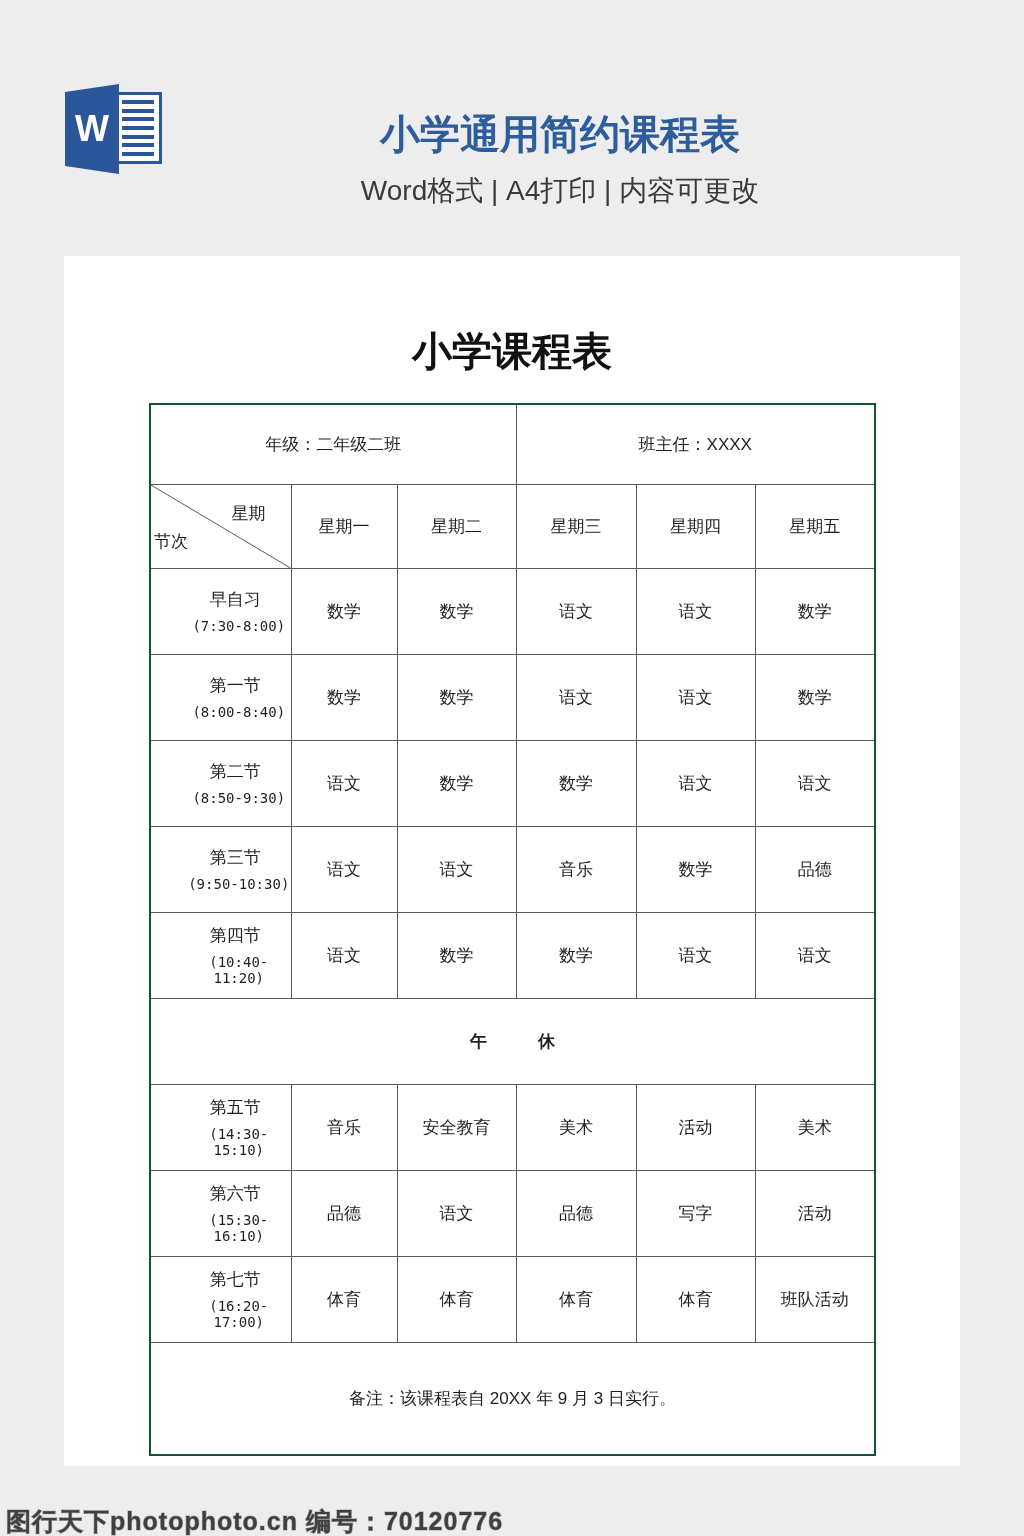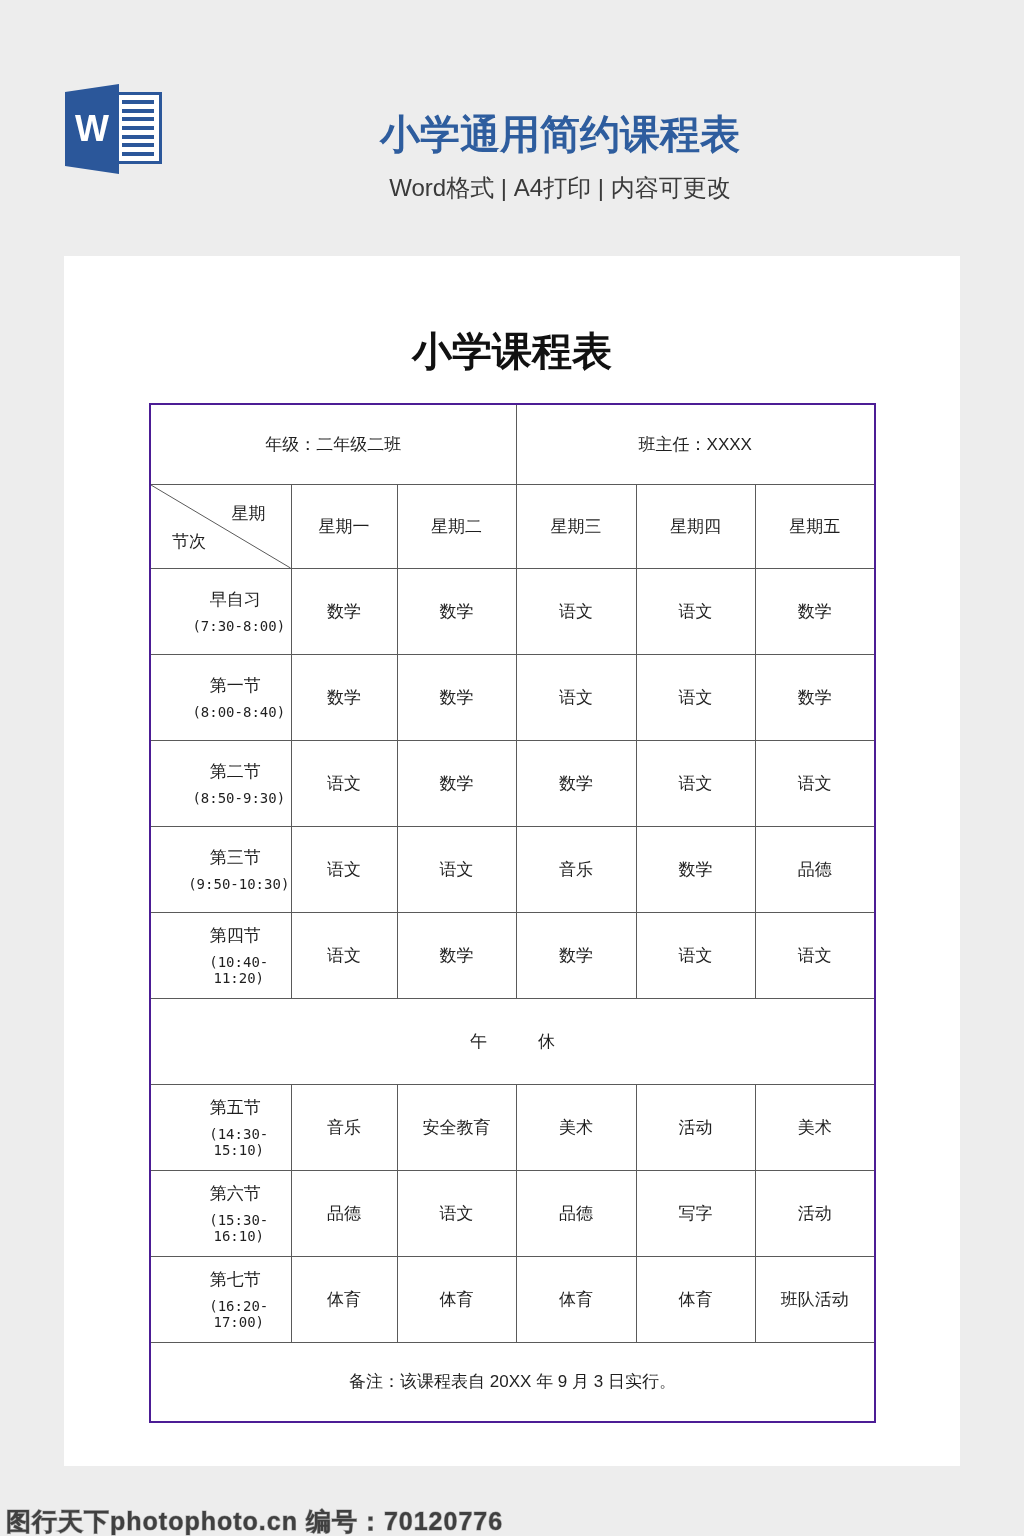--- a/index.html
+++ b/index.html
@@ -29,63 +29,63 @@
     clip-path:polygon(0 9%, 100% 0, 100% 100%, 0 91%);
     display:flex; align-items:center; justify-content:center;
   }
   .icon-slab span { color:#fff; font-weight:bold; font-size:36px; line-height:1; }
 
   .header-text { position:absolute; left:160px; width:800px; top:0; text-align:center;margin-top:20px; }
   .header-title {
     margin-top:92px; font-size:40px; line-height:1.1;
     font-weight:bold; color:#2e5d9e;
   }
-  .header-sub { margin-top:16px; font-size:24px; color:#3a3a3a; }
+  .header-sub { margin-top:16px; font-size:28px; color:#3a3a3a; }
 
   
   .page {
     position:absolute; left:64px; top:256px; width:896px; height:1210px;
     background:#ffffff;
   }
   .doc-title {
     margin-top:72px; text-align:center;
     font-size:40px; line-height:1.15; font-weight:bold; color:#111;
   }
 
   table.timetable {
     margin:29px 0 8px 85px;
     width:725px;
     border-collapse:collapse; table-layout:fixed;
-    border:2px solid #4c1d95;
+    border:2px solid #14532d;
   }
   .timetable td {
     border:1px solid #5a5a5a;
     text-align:center; vertical-align:middle;
     font-size:17px; color:#1f1f1f;
   }
   tr.r-info   { height:80px; }
   tr.r-head   { height:84px; }
   tr.r-period { height:86px; }
-  tr.r-lunch  { height:86px; }
-  tr.r-note   { height:80px; }
+  tr.r-lunch  { height:86px;font-weight:bold; }
+  tr.r-note   { height:113px; }
 
   .period-name { font-size:17px;padding-left:29px; }
   .period-time {
     margin-top:7px; font-size:14px;
     font-family:"DejaVu Sans Mono","Liberation Mono",monospace;
     padding-left:36px;
   }
   .subject { font-size:18px; }
   .lunch-text { font-size:18px; }
   .note-text { font-size:17px; }
 
   td.corner { position:relative; padding:16px; }
   td.corner svg { position:absolute; left:0; top:0; width:100%; height:100%; display:block; }
   .corner-week   { position:absolute; top:17px;  right:25px; font-size:17px; }
-  .corner-period { position:absolute; bottom:15px; left:21px; font-size:17px; }
+  .corner-period { position:absolute; bottom:15px; left:3px; font-size:17px; }
 
   
   .watermark {
     position:absolute; left:6px; top:1487px;
     font-size:25px; font-weight:bold; letter-spacing:1px;
     color:#404040;
     -webkit-text-stroke:1.2px #a9a9a9;
     paint-order:stroke fill;
     white-space:nowrap;
     margin-top:18px;

